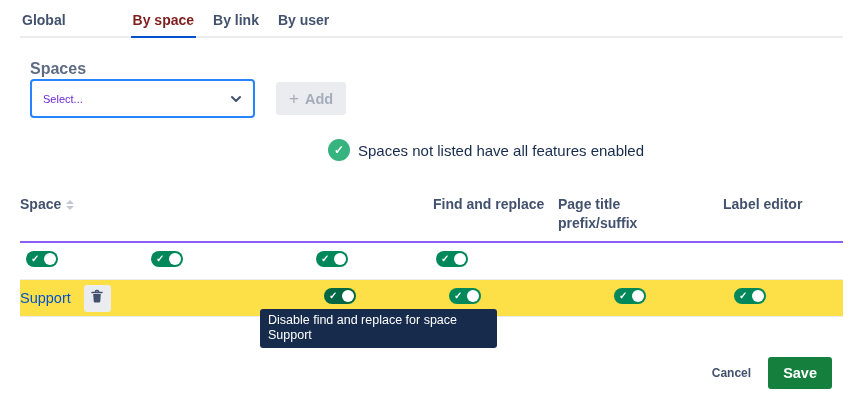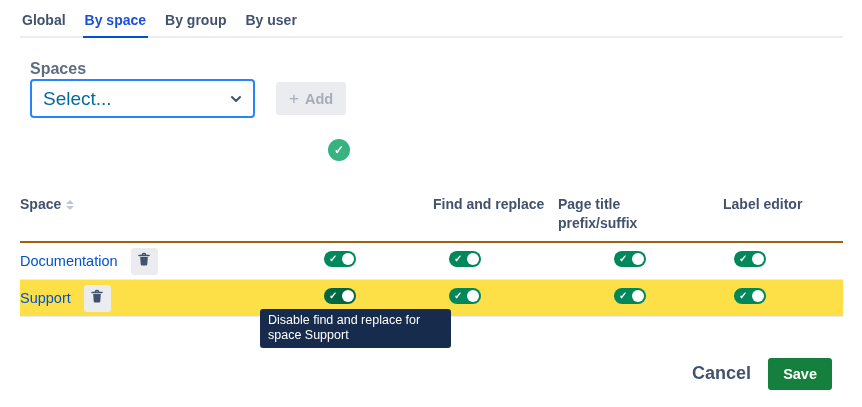--- a/index.html
+++ b/index.html
@@ -10,34 +10,34 @@
   .tabs {
     position: absolute; left: 20px; top: 8px; width: 823px;
     display: flex; border-bottom: 2px solid #EBECF0;
   }
   .tab {
     font-size: 14px; font-weight: 700; color: #42526E;
     padding: 4px 2px 8px 2px; margin-right: 15px; cursor: pointer;
     border-bottom: 2px solid transparent; margin-bottom: -2px; background: none; border-top: none; border-left: none; border-right: none;
     font-family: "Liberation Sans", sans-serif;
   }
-  .tab.active { color: #1d4ed8; border-bottom-color: #0052CC; }
+  .tab.active { color: #7f1d1d; border-bottom-color: #0052CC; margin-left: 48px; }
 
   
   .field-label {
     position: absolute; left: 30px; top: 60px;
     font-size: 16px; font-weight: 700; color: #5E6C84;
   }
   .select {
     position: absolute; left: 30px; top: 79px; width: 225px; height: 39px;
     border: 2px solid #2684FF; border-radius: 4px; background: #fff;
     display: flex; align-items: center; justify-content: space-between;
     padding: 0 10px 0 11px; cursor: pointer;
   }
-  .select-value { font-size: 19px; color: #0369a1; }
+  .select-value { font-size: 11px; color: #6d28d9; }
   .select .chev { display: flex; align-items: center; }
   .add-btn {
     position: absolute; left: 276px; top: 82px; height: 33px;
     background: #EBECF0; border: none; border-radius: 3px;
     color: #A5ADBA; font-size: 14.5px; font-weight: 600;
     padding: 0 13px; display: flex; align-items: center; gap: 6px;
     font-family: "Liberation Sans", sans-serif;
   }
   .add-btn .plus { font-size: 17px; font-weight: 400; line-height: 1; }
 
@@ -45,21 +45,21 @@
   .status { position: absolute; left: 328px; top: 139px; display: flex; align-items: center; gap: 8px; }
   .status-icon {
     width: 22px; height: 22px; border-radius: 50%; background: #36B37E;
     color: #fff; font-size: 12px; font-weight: 700;
     display: flex; align-items: center; justify-content: center;
   }
   .status-text { font-size: 15px; color: #172B4D; }
 
   
   .table { position: absolute; left: 20px; top: 190px; width: 823px; }
-  .thead { display: flex; align-items: flex-start; border-bottom: 2px solid #a16207; padding: 5px 0 8px 0; min-height: 42px; }
+  .thead { display: flex; align-items: flex-start; border-bottom: 2px solid #8b5cf6; padding: 5px 0 8px 0; min-height: 42px; }
   .trow { display: flex; align-items: center; height: 37px; border-bottom: 1px solid #EBECF0; }
   .trow.hovered { background: #fde047; }
   .col-space { flex: 1 1 auto; display: flex; align-items: center; padding-left: 0; }
   .col { width: 125px; flex: 0 0 auto; }
   .col.c3 { width: 125px; }
   .col.c4 { width: 120px; margin-left: 40px; }
   .col.c5 { width: 115px; }
   .th { font-size: 14px; font-weight: 700; color: #42526E; line-height: 19px; }
   .sort-icon { display: inline-flex; flex-direction: column; gap: 2px; margin-left: 5px; vertical-align: 1px; }
   .sort-icon i { display: block; width: 0; height: 0; border-left: 4px solid transparent; border-right: 4px solid transparent; }
@@ -81,90 +81,80 @@
   .toggle .tcheck {
     position: absolute; left: 5px; top: 1px; color: #fff; font-size: 10px; font-weight: 700; line-height: 14px;
   }
   .toggle .knob {
     position: absolute; right: 2px; top: 2px; width: 12px; height: 12px;
     border-radius: 50%; background: #fff;
   }
 
   
   .tooltip {
-    position: absolute; left: 260px; top: 309px; width: 191px;
+    position: absolute; left: 260px; top: 309px; width: 237px;
     background: #172B4D; color: #fff; border-radius: 3px;
     font-size: 12.5px; line-height: 15px; padding: 4px 8px 5px 8px;
   }
 
   
   .footer { position: absolute; right: 30px; top: 357px; display: flex; align-items: center; }
   .cancel-btn {
-    border: none; background: none; color: #42526E; font-size: 18px; font-weight: 600;
+    border: none; background: none; color: #42526E; font-size: 12px; font-weight: 600;
     cursor: pointer; padding: 6px 8px; margin-right: 9px; font-family: "Liberation Sans", sans-serif; margin-left: 28px;
   }
   .save-btn {
     border: none; background: #15803d; color: #fff; font-size: 14.5px; font-weight: 700;
     border-radius: 3px; padding: 8px 15px; cursor: pointer; font-family: "Liberation Sans", sans-serif;
   }
 </style>
 </head>
 <body>
 
 <nav class="tabs">
   <button class="tab">Global</button>
   <button class="tab active">By space</button>
-  <button class="tab">By group</button>
+  <button class="tab">By link</button>
   <button class="tab">By user</button>
 </nav>
 
 <div class="field-label">Spaces</div>
 <div class="select">
   <span class="select-value">Select...</span>
   <span class="chev">
     <svg width="14" height="14" viewBox="0 0 14 14">
         <path d="M3 5l4 4 4-4" fill="none" stroke="#42526E" stroke-width="2" stroke-linecap="round" stroke-linejoin="round"></path>
       </svg>
   </span>
 </div>
 <button class="add-btn">
   <span class="plus">+</span>
   <span>Add</span>
 </button>
 
 <div class="status">
   <span class="status-icon">✓</span>
+  <span class="status-text">Spaces not listed have all features enabled</span>
 </div>
 
 <div class="table">
   <div class="thead">
     <div class="col-space th">
       <span>Space</span>
       <span class="sort-icon">
           <i class="up"></i>
           <i class="dn"></i>
         </span>
     </div>
     <div class="col c2 th">Find and replace</div>
     <div class="col c3 th">Page title prefix/suffix</div>
     <div class="col c4 th">Label editor</div>
   </div>
 
   <div class="trow">
-    <div class="col-space">
-      <a class="space-link">Documentation</a>
-      <button class="trash-btn">
-        <span>
-          <svg width="14" height="15" viewBox="0 0 14 15">
-              <path d="M2 3.5h10M5.5 3.5v-1a1 1 0 011-1h1a1 1 0 011 1v1" fill="none" stroke="#42526E" stroke-width="1.6" stroke-linecap="round"></path>
-              <path d="M3.2 5h7.6l-.5 7.2a1.3 1.3 0 01-1.3 1.2H5a1.3 1.3 0 01-1.3-1.2L3.2 5z" fill="#42526E"></path>
-            </svg>
-        </span>
-      </button>
-    </div>
     <div class="col c2">
       <button class="toggle"><span class="tcheck">✓</span><span class="knob"></span></button>
     </div>
     <div class="col c3">
       <button class="toggle"><span class="tcheck">✓</span><span class="knob"></span></button>
     </div>
     <div class="col c4">
       <button class="toggle"><span class="tcheck">✓</span><span class="knob"></span></button>
     </div>
     <div class="col c5">

